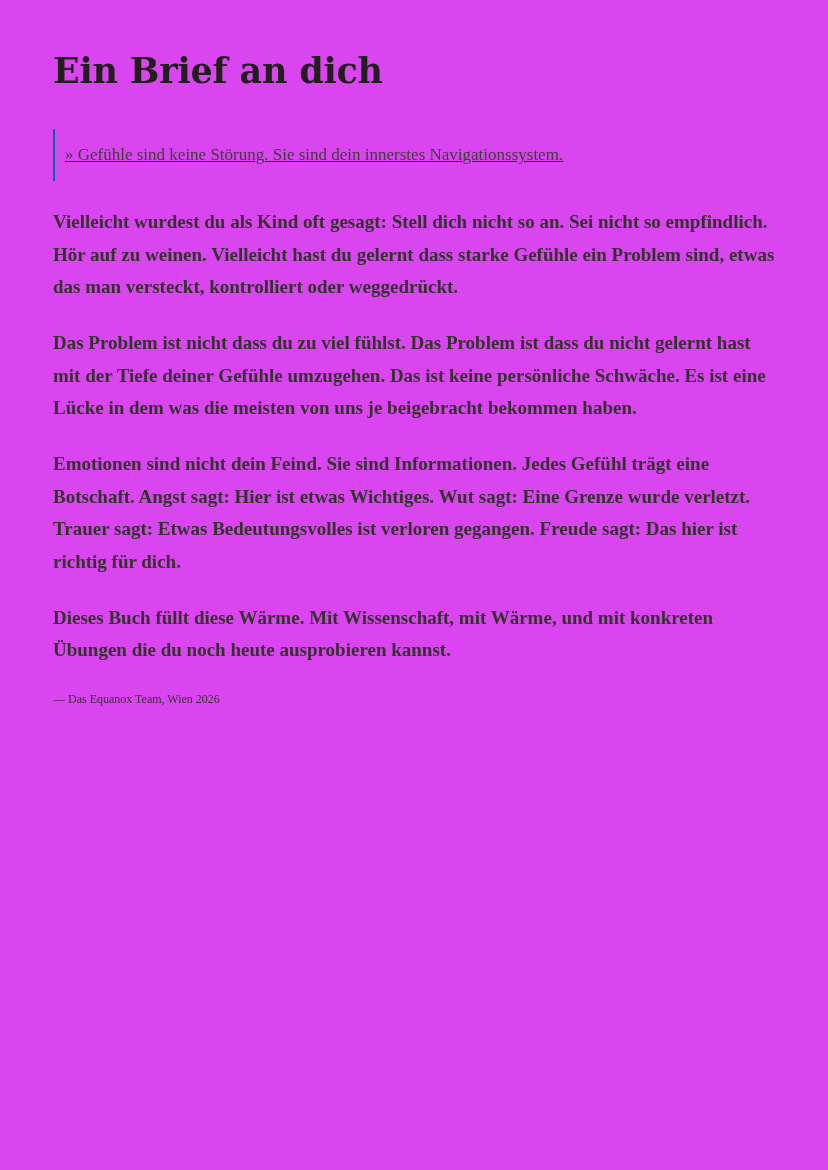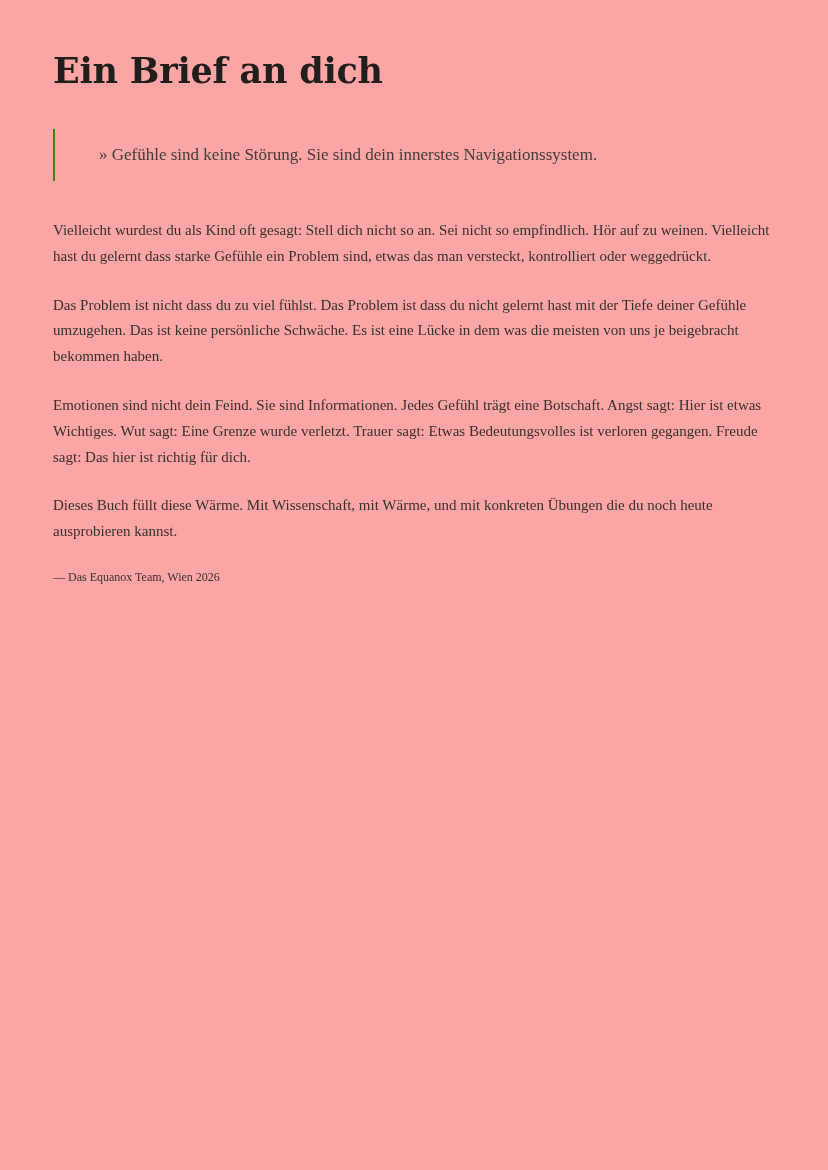--- a/index.html
+++ b/index.html
@@ -13,64 +13,66 @@
     font-family: "Liberation Serif", "DejaVu Serif", serif;
     -webkit-font-smoothing: antialiased;
     overflow: hidden;
   }
 
   .page {
     box-sizing: border-box;
     width: 828px;
     height: 1170px;
     padding: 42px 52px 0 53px;
-    background: #fca5a5;
+    background: #d946ef;
   }
 
   .letter-title {
     margin: 0;
     padding: 0;
     font-family: "DejaVu Serif", "Liberation Serif", serif;
     font-size: 35px;
     font-weight: 700;
     letter-spacing: -0.2px;
     color: #211f1c;
     line-height: 1.2;
     padding-top: 8px;
   }
 
   .pull-quote {
     margin: 37px 0 0 0;
-    padding: 3px 0 3px 44px;
-    border-left: 2px solid #4d7c0f;
+    padding: 3px 0 3px 10px;
+    border-left: 2px solid #0369a1;
     box-sizing: border-box;
     min-height: 52px;
     display: flex;
     align-items: center;
+    text-decoration: underline;
   }
 
   .pull-quote-text {
     margin: 0;
     font-size: 17px;
     line-height: 1.6;
     color: #403d38;
   }
 
   .body-copy {
     margin: 0;
     padding-top: 25px;
   }
 
   .body-paragraph {
-    margin: 12px 0 23px 0;
-    font-size: 15px;
+    margin: 0 0 23px 0;
+    font-size: 19px;
     line-height: 1.72;
     color: #35322e;
     max-width: 724px;
     text-align: left;
+    font-weight: bold;
   }
 
   .body-paragraph:last-of-type {
     margin-bottom: 0;
   }
 
   .signature {
     margin: 18px 0 0 0;
     font-size: 12px;
     line-height: 1.6;

